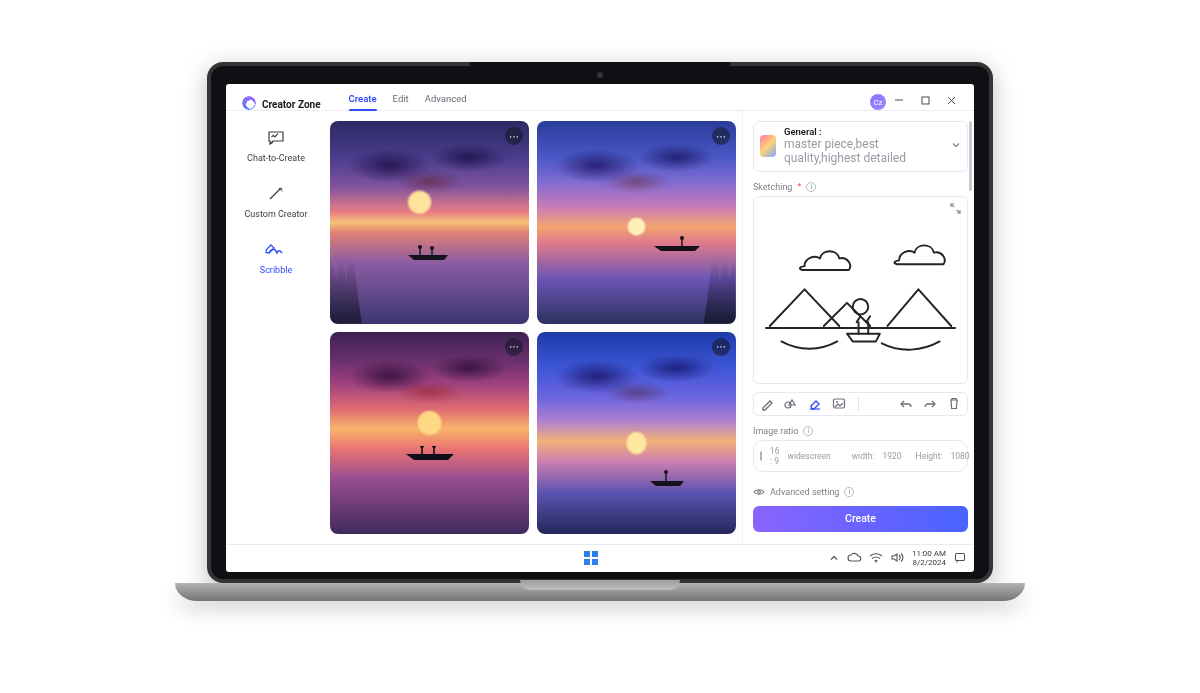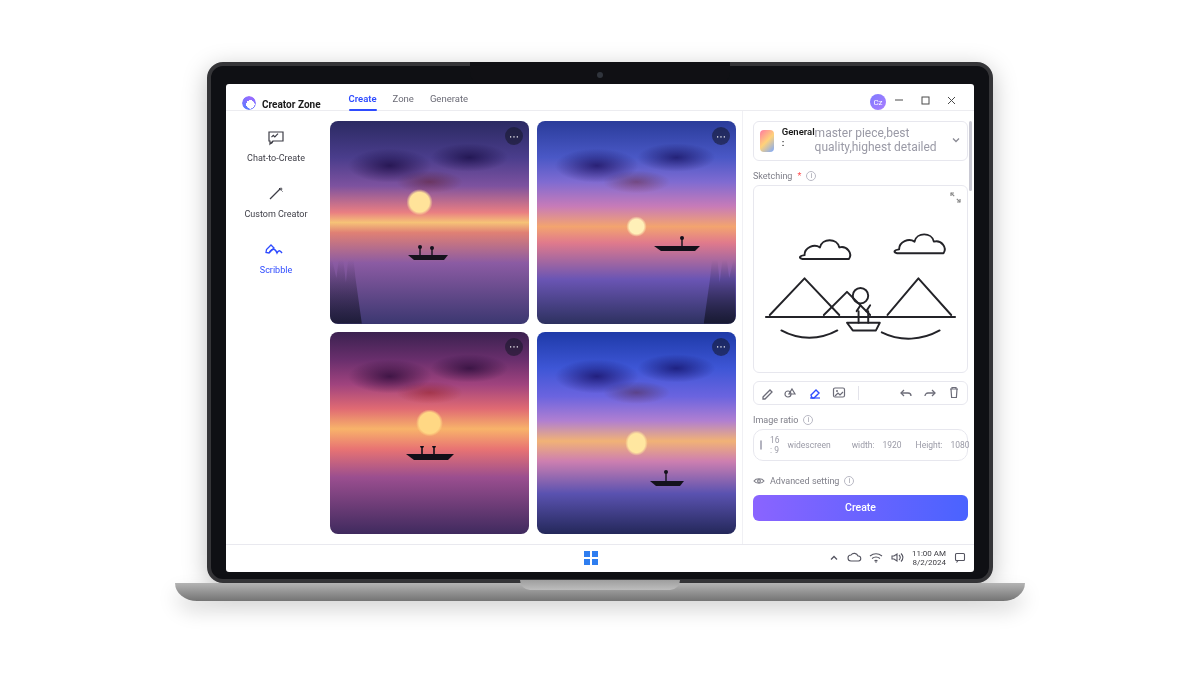--- a/index.html
+++ b/index.html
@@ -219,21 +219,21 @@
     border:1px solid #e7e7ee;
     border-radius:6px;
     padding:5px 6px;
     gap:8px;
     color:#1a1a1a;
   }
   .style-swatch{
     width:22px;height:22px;border-radius:4px;
     background:linear-gradient(135deg,#ff7aa0,#ffd27a 50%,#7aa8ff);
   }
-  .style-card .meta{display:flex;flex-direction:row;line-height:1.15;}
+  .style-card .meta{display:flex;flex-direction:column;line-height:1.15;}
   .style-card .meta .name{font-size:9.5px;font-weight:600;}
   .style-card .meta .sub{font-size:12px;color:#9a9aa6;}
   .chev{margin-left:auto;color:#8a8a94;}
 
   .label-row{
     display:flex;align-items:center;gap:5px;
     font-size:9px;color:#7e7e88;margin-bottom:4px;
   }
   .req{color:#ff4d4f;}
   .info-dot{
@@ -351,22 +351,22 @@
 
   <div class="screen">
     <div class="app">
 
       <div class="titlebar">
         <span class="logo-mark"></span>
         <span class="app-name">Creator Zone</span>
 
         <div class="tabs">
           <div class="tab active"><span>Create</span></div>
-          <div class="tab"><span>Zone</span></div>
-          <div class="tab"><span>Generate</span></div>
+          <div class="tab"><span>Edit</span></div>
+          <div class="tab"><span>Advanced</span></div>
         </div>
 
         <div class="spacer"></div>
 
         <span class="title-avatar">
             <span>Cz</span>
           </span>
 
         <div class="win-btn">
           <svg width="10" height="10" viewBox="0 0 10 10">

